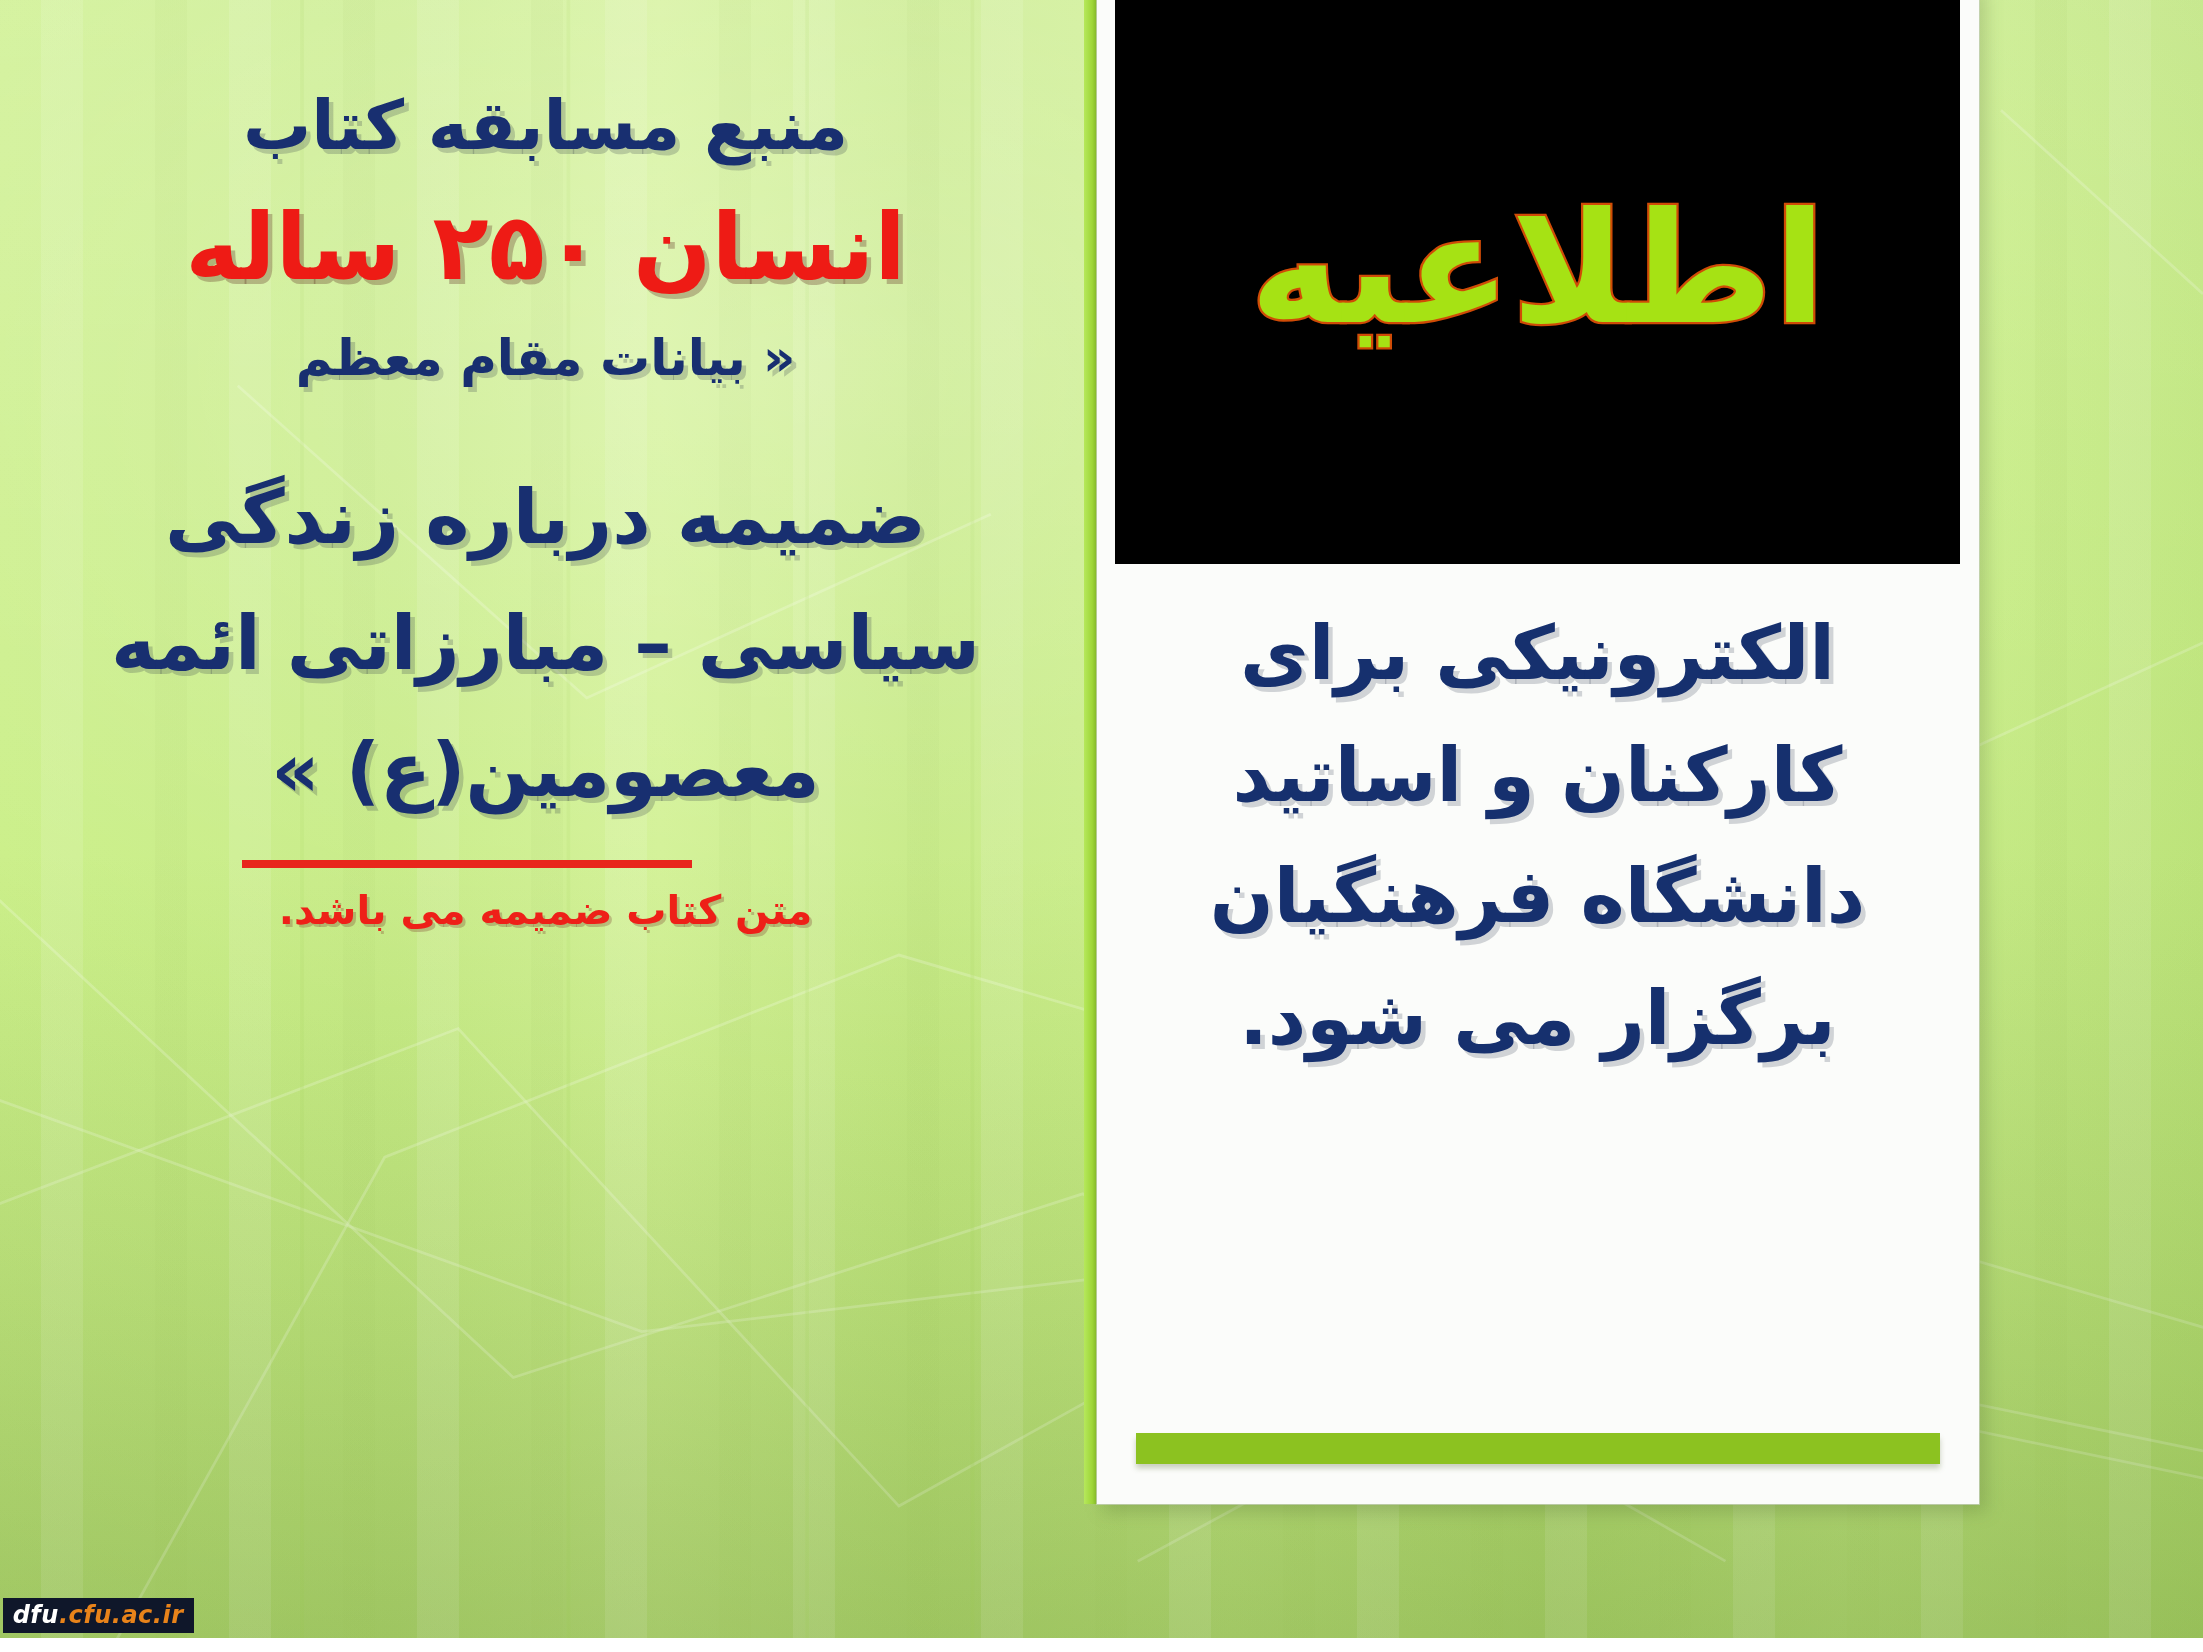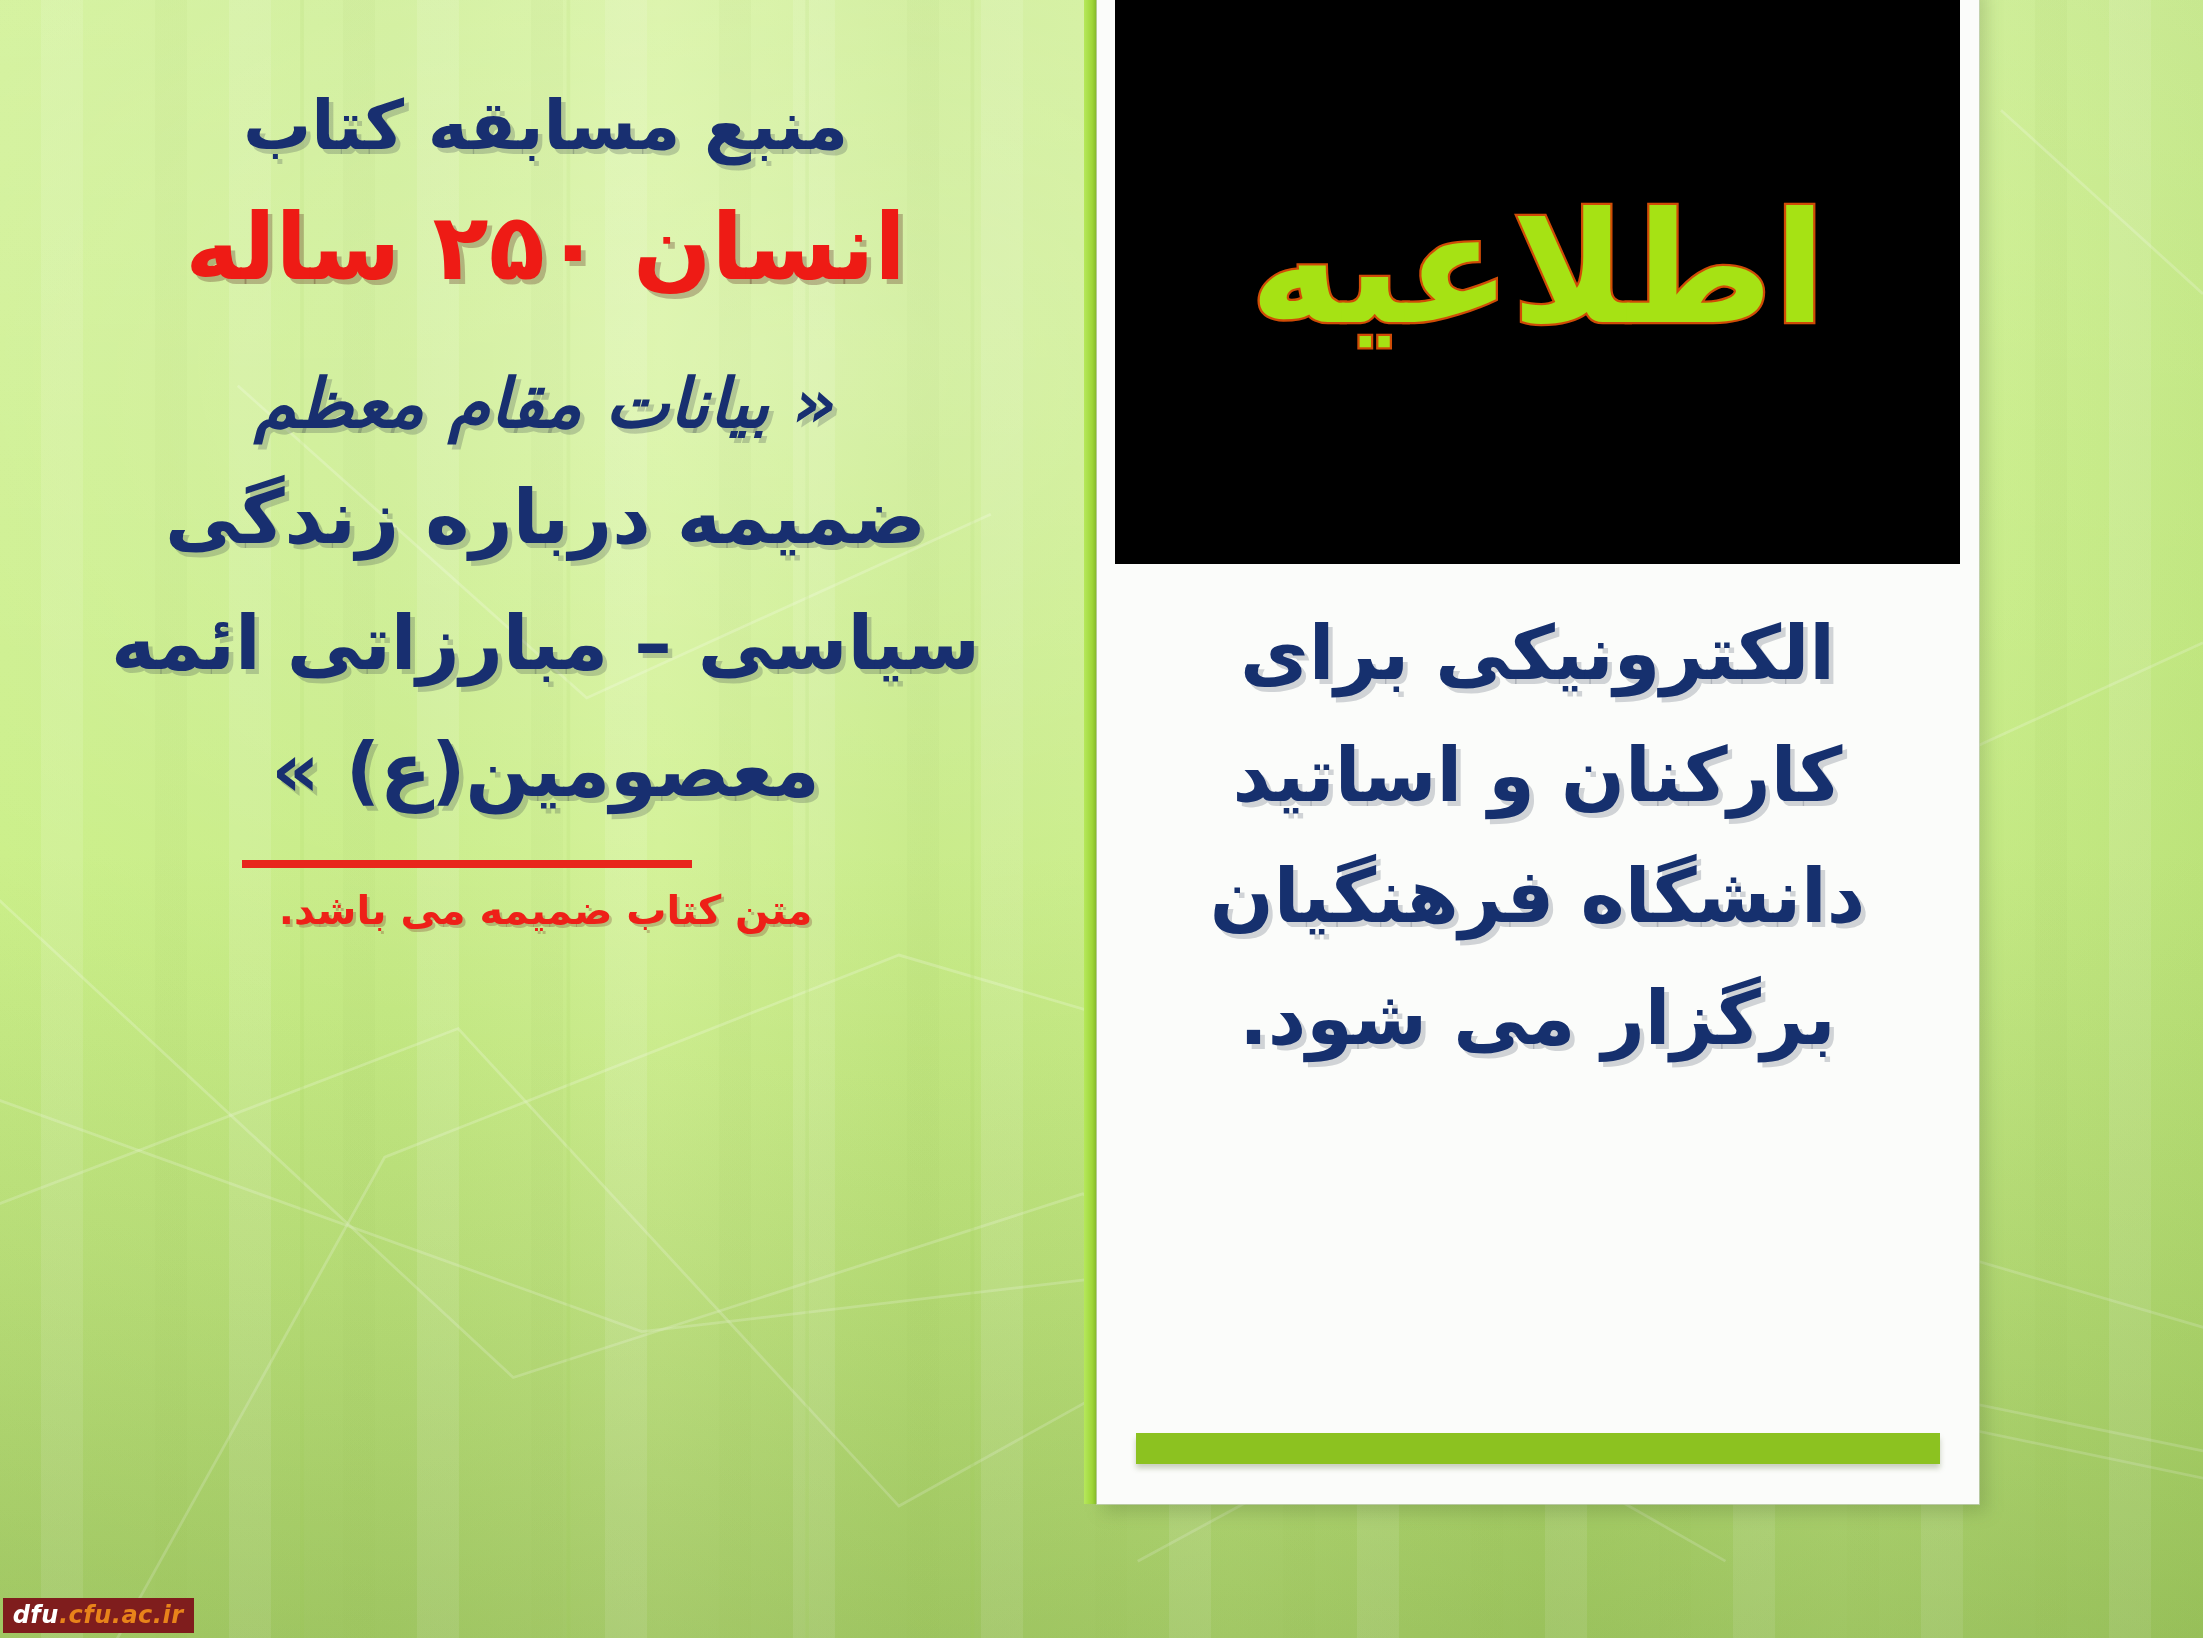--- a/index.html
+++ b/index.html
@@ -92,41 +92,41 @@
     color: #ee1b15;
     text-shadow: 4.6px 4.6px 0 rgba(90,40,30,0.30);
   }
   .red-soft {
     color: #ee2018;
     text-shadow: 2.8px 2.8px 0 rgba(120,50,40,0.28);
   }
 
   #src-head   { top: 90px;  font-size: 68px; }
   #book-title { top: 200px; font-size: 92px; letter-spacing: 0.9px; }
-  #sub1 { top: 368px;  font-size: 68px; font-style: italic; }
+  #sub1 { top: 332px;  font-size: 50px; }
   #sub2 { top: 478px;  font-size: 75px; }
   #sub3 { top: 604px;  font-size: 75px; }
   #sub4 { top: 731px;  font-size: 75px; }
 
   .red-rule {
     position: absolute;
     top: 860px;
     left: 243px;
     width: 450px;
     height: 8.3px;
     background: #e8261c;
   }
   #note { top: 889px; font-size: 40px; }
 
   
   .watermark {
     position: absolute;
     left: 3.7px;
     bottom: 5.5px;
-    background: #7f1d1d;
+    background: #0f172a;
     padding: 4.6px 10px 5.5px 10px;
     font-style: italic;
     font-weight: bold;
     font-size: 24px;
     letter-spacing: 0.5px;
     direction: ltr;
     line-height: 1;
   }
   .wm-a { color: #ffffff; }
   .wm-b { color: #e8831a; }

